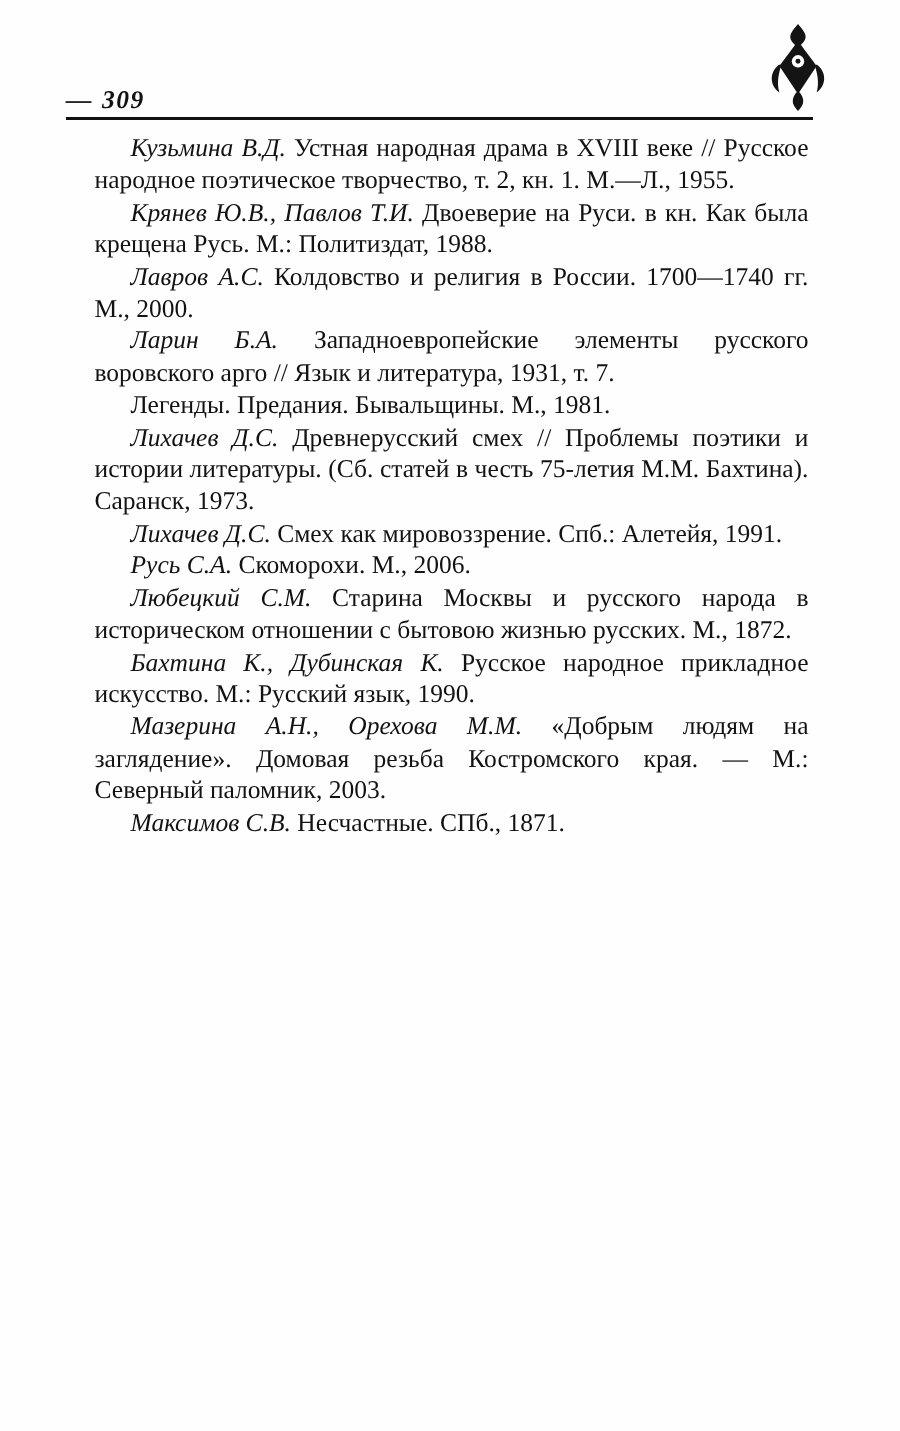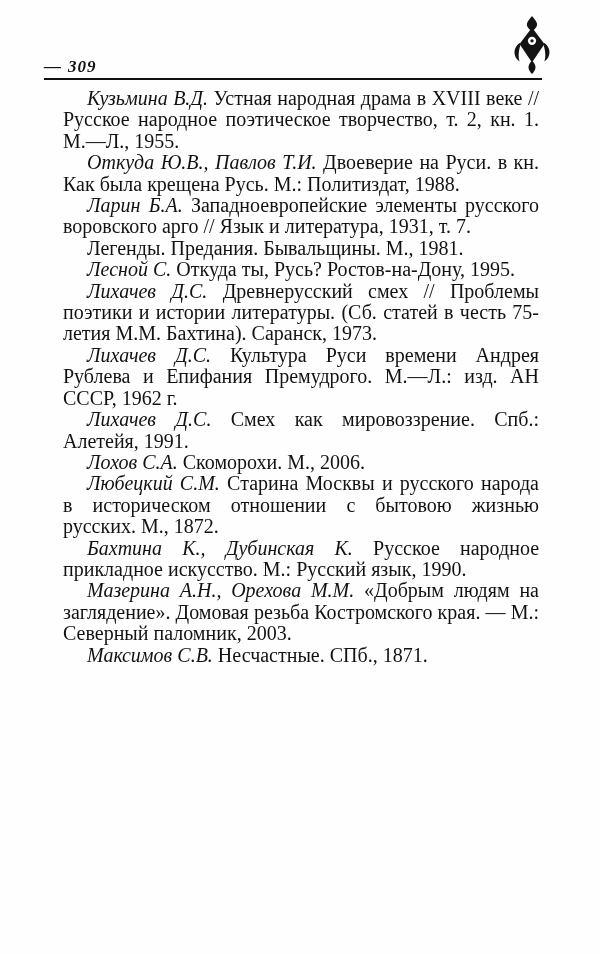--- a/index.html
+++ b/index.html
@@ -54,21 +54,21 @@
     background: transparent;
   }
   .pagenum-dash {
     margin-right: 6px;
   }
   .textblock {
     position: absolute;
     top: 88px;
     left: 63px;
     width: 476px;
-    font-size: 20px;
+    font-size: 17px;
     line-height: 21.4px;
     text-align: justify;
   }
   p.entry {
     margin: 0;
     padding: 0;
     text-indent: 24px;
   }
   .authors {
     font-style: italic;
@@ -95,27 +95,26 @@
     </span>
     <div class="rule-row">
       <span class="pagenum-wrap">
         <span class="pagenum-dash">—</span><span>309</span>
       </span>
     </div>
   </div>
 
   <div class="textblock">
     <p class="entry"><span class="authors">Кузьмина В.Д.</span><span> Устная народная драма в XVIII веке // Русское народное поэтическое творчество, т. 2, кн. 1. М.—Л., 1955.</span></p>
-    <p class="entry"><span class="authors">Откуда Ю.В., Павлов Т.И.</span><span> Двоеверие на Руси. в кн. Как была крещена Русь. М.: Политиздат, 1988.</span></p>
+    <p class="entry"><span class="authors">Крянев Ю.В., Павлов Т.И.</span><span> Двоеверие на Руси. в кн. Как была крещена Русь. М.: Политиздат, 1988.</span></p>
+    <p class="entry"><span class="authors">Лавров А.С.</span><span> Колдовство и религия в России. 1700—1740 гг. М., 2000.</span></p>
     <p class="entry"><span class="authors">Ларин Б.А.</span><span> Западноевропейские элементы русского воровского арго // Язык и литература, 1931, т. 7.</span></p>
     <p class="entry"><span class="authors"></span><span>Легенды. Предания. Бывальщины. М., 1981.</span></p>
-    <p class="entry"><span class="authors">Лесной С.</span><span> Откуда ты, Русь? Ростов-на-Дону, 1995.</span></p>
     <p class="entry"><span class="authors">Лихачев Д.С.</span><span> Древнерусский смех // Проблемы поэтики и истории литературы. (Сб. статей в честь 75-летия М.М. Бахтина). Саранск, 1973.</span></p>
-    <p class="entry"><span class="authors">Лихачев Д.С.</span><span> Культура Руси времени Андрея Рублева и Епифания Премудрого. М.—Л.: изд. АН СССР, 1962 г.</span></p>
     <p class="entry"><span class="authors">Лихачев Д.С.</span><span> Смех как мировоззрение. Спб.: Алетейя, 1991.</span></p>
-    <p class="entry"><span class="authors">Лохов С.А.</span><span> Скоморохи. М., 2006.</span></p>
+    <p class="entry"><span class="authors">Русь С.А.</span><span> Скоморохи. М., 2006.</span></p>
     <p class="entry"><span class="authors">Любецкий С.М.</span><span> Старина Москвы и русского народа в историческом отношении с бытовою жизнью русских. М., 1872.</span></p>
     <p class="entry"><span class="authors">Бахтина К., Дубинская К.</span><span> Русское народное прикладное искусство. М.: Русский язык, 1990.</span></p>
     <p class="entry"><span class="authors">Мазерина А.Н., Орехова М.М.</span><span> «Добрым людям на заглядение». Домовая резьба Костромского края. — М.: Северный паломник, 2003.</span></p>
     <p class="entry"><span class="authors">Максимов С.В.</span><span> Несчастные. СПб., 1871.</span></p>
   </div>
 
 </div>
 
 </body></html>

